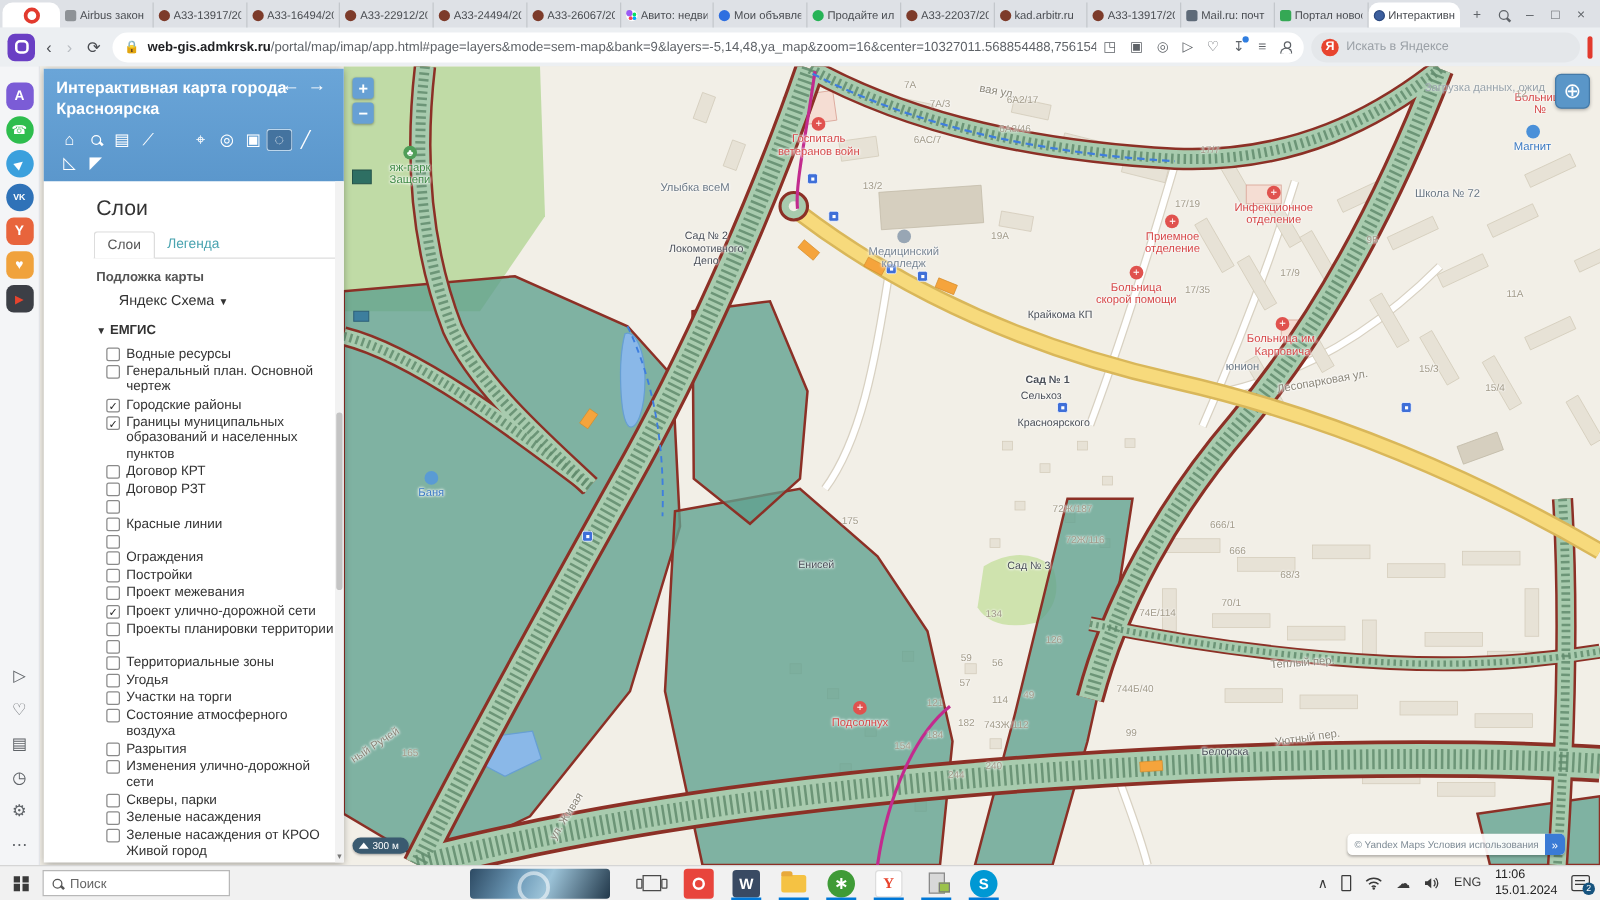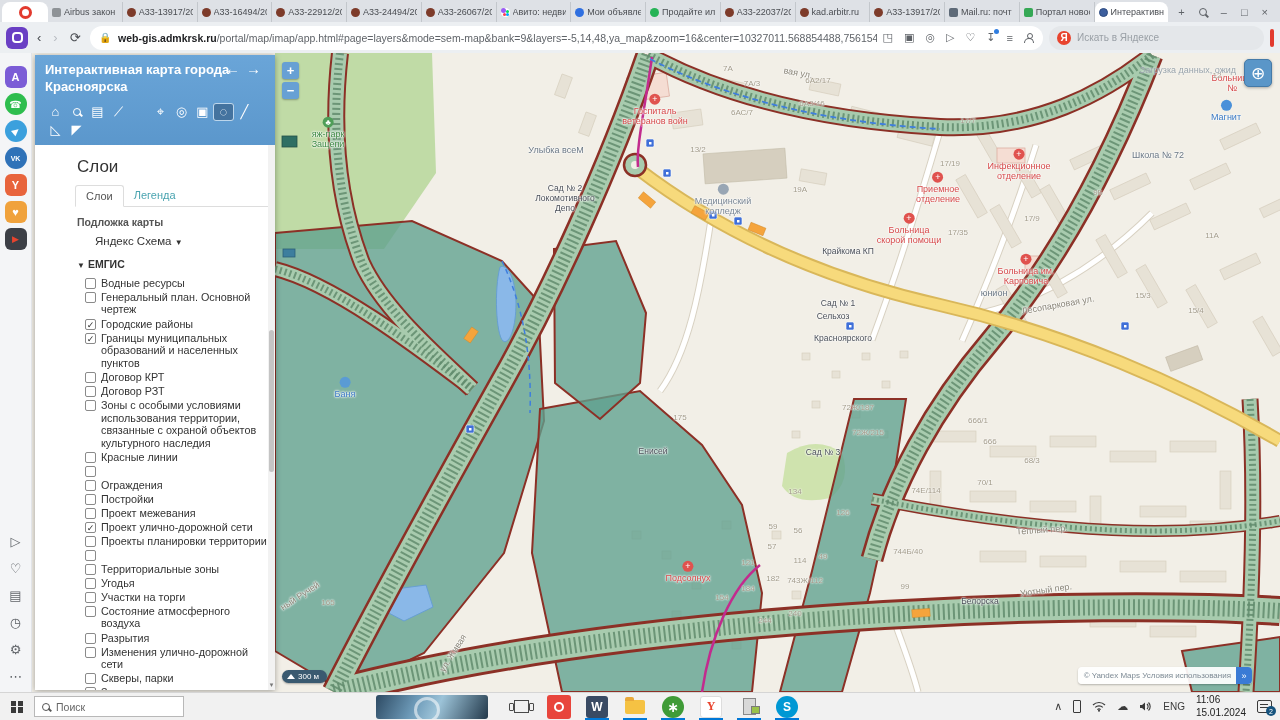--- a/index.html
+++ b/index.html
@@ -507,21 +507,21 @@
         <div class="ml ml-grey" style="left: 1126px; top: 102px;"><span class="mltxt">Школа № 72</span></div>
         <div class="ml ml-area" style="left: 533px; top: 146px;"><span class="mltxt">Сад № 2
 Локомотивного
 Депо</span></div>
         <div class="ml ml-grey" style="left: 524px; top: 97px;"><span class="mltxt">Улыбка всеМ</span></div>
         <div class="ml ml-park" style="left: 296px; top: 80px;"><span class="mlico ico-park">♣</span><span class="mltxt">яж-парк
 Защепи</span></div>
         <div class="ml ml-blue" style="left: 313px; top: 335px;"><span class="mlico ico-blue"></span><span class="mltxt">Баня</span></div>
         <div class="ml ml-area" style="left: 621px; top: 399px;"><span class="mltxt">Енисей</span></div>
         <div class="ml ml-area" style="left: 816px; top: 199px;"><span class="mltxt">Крайкома КП</span></div>
-        <div class="ml ml-area" style="left: 806px; top: 251px;"><span class="mltxt">Сад № 1</span></div>
+        <div class="ml ml-area" style="left: 806px; top: 251px; font-weight: bold;"><span class="mltxt">Сад № 1</span></div>
         <div class="ml ml-area" style="left: 801px; top: 264px;"><span class="mltxt">Сельхоз</span></div>
         <div class="ml ml-area" style="left: 811px; top: 286px;"><span class="mltxt">Красноярского</span></div>
         <div class="ml ml-area" style="left: 791px; top: 400px;"><span class="mltxt">Сад № 3</span></div>
         <div class="ml ml-street" style="left: 1026px; top: 252px; transform: translate(-50%, -50%) rotate(-10deg);"><span class="mltxt">Лесопарковая ул.</span></div>
         <div class="ml ml-street" style="left: 1010px; top: 477px; transform: translate(-50%, -50%) rotate(-4deg);"><span class="mltxt">Теплый пер.</span></div>
         <div class="ml ml-street" style="left: 1014px; top: 537px; transform: translate(-50%, -50%) rotate(-8deg);"><span class="mltxt">Уютный пер.</span></div>
         <div class="ml ml-area" style="left: 948px; top: 549px;"><span class="mltxt">Белорска</span></div>
         <div class="ml ml-street" style="left: 421px; top: 600px; transform: translate(-50%, -50%) rotate(-58deg);"><span class="mltxt">ул. Живая</span></div>
         <div class="ml ml-street" style="left: 268px; top: 543px; transform: translate(-50%, -50%) rotate(-33deg);"><span class="mltxt">ный Ручей</span></div>
         <div class="ml ml-street" style="left: 766px; top: 20px; transform: translate(-50%, -50%) rotate(10deg);"><span class="mltxt">вая ул.</span></div>
@@ -536,21 +536,21 @@
         <span class="mnum" style="left: 918px; top: 110px;">17/19</span>
         <span class="mnum" style="left: 1000px; top: 165px;">17/9</span>
         <span class="mnum" style="left: 926px; top: 179px;">17/35</span>
         <span class="mnum" style="left: 1066px; top: 139px;">9Б</span>
         <span class="mnum" style="left: 1180px; top: 182px;">11А</span>
         <span class="mnum" style="left: 1111px; top: 242px;">15/3</span>
         <span class="mnum" style="left: 1164px; top: 257px;">15/4</span>
         <span class="mnum" style="left: 1185px; top: 22px;">12</span>
         <span class="mnum" style="left: 826px; top: 354px;">72Ж/187</span>
         <span class="mnum" style="left: 648px; top: 364px;">175</span>
-        <span class="mnum" style="left: 836px; top: 379px;">72Ж/215</span>
+        <span class="mnum" style="left: 836px; top: 379px;">72Ж/116</span>
         <span class="mnum" style="left: 946px; top: 367px;">666/1</span>
         <span class="mnum" style="left: 958px; top: 388px;">666</span>
         <span class="mnum" style="left: 1000px; top: 407px;">68/3</span>
         <span class="mnum" style="left: 953px; top: 429px;">70/1</span>
         <span class="mnum" style="left: 763px; top: 438px;">134</span>
         <span class="mnum" style="left: 811px; top: 459px;">126</span>
         <span class="mnum" style="left: 741px; top: 473px;">59</span>
         <span class="mnum" style="left: 766px; top: 477px;">56</span>
         <span class="mnum" style="left: 740px; top: 493px;">57</span>
         <span class="mnum" style="left: 791px; top: 503px;">49</span>
@@ -630,21 +630,20 @@
             <div class="layer-item">
               <span class="cb"></span>
               <span class="lbl">Договор КРТ</span>
             </div>
             <div class="layer-item">
               <span class="cb"></span>
               <span class="lbl">Договор РЗТ</span>
             </div>
             <div class="layer-item">
               <span class="cb"></span>
-              <span class="lbl">Зоны с особыми условиями использования территории, связанные с охраной объектов культурного наследия</span>
             </div>
             <div class="layer-item">
               <span class="cb"></span>
               <span class="lbl">Красные линии</span>
             </div>
             <div class="layer-item">
               <span class="cb"></span>
             </div>
             <div class="layer-item">
               <span class="cb"></span>

